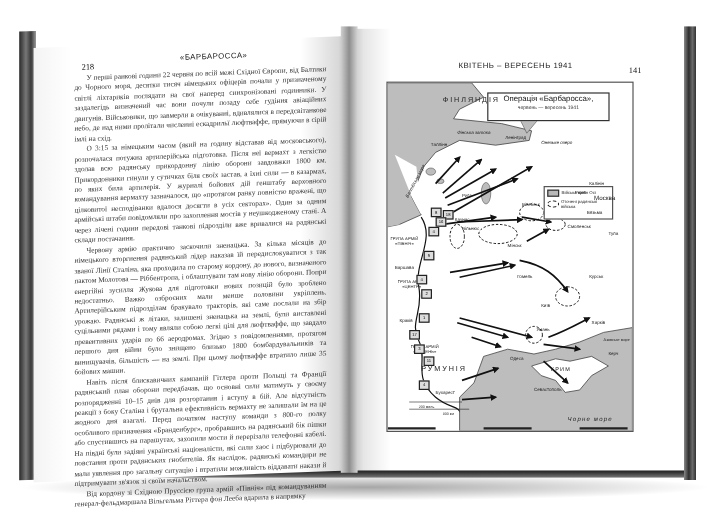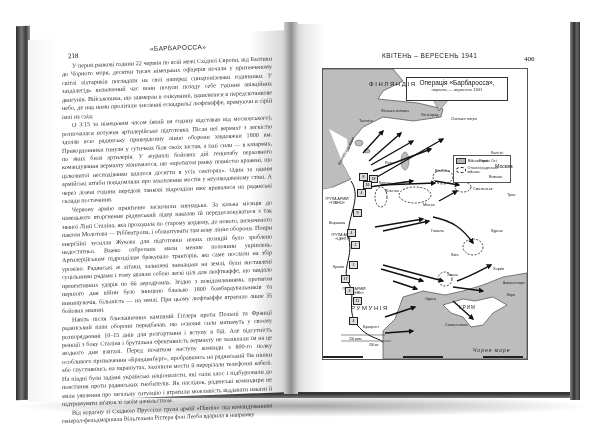--- a/index.html
+++ b/index.html
@@ -49,21 +49,21 @@
 
   <div class="text-block">
     <p>У перші ранкові години 22 червня по всій межі Східної Європи, від Балтики до Чорного моря, десятки тисяч німецьких офіцерів почали у призначеному світлі ліхтариків поглядати на свої наперед синхронізовані годинники. У заздалегідь визначений час вони почули позаду себе гудіння авіаційних двигунів. Військовики, що завмерли в очікуванні, вдивлялися в передсвітанкове небо, де над ними пролітали численні ескадрильї люфтваффе, прямуючи в сірій імлі на схід.</p>
     <p>О 3:15 за німецьким часом (який на годину відставав від московського), розпочалася потужна артилерійська підготовка. Після неї вермахт з легкістю здолав всю радянську прикордонну лінію оборони завдовжки 1800 км. Прикордонники гинули у сутичках біля своїх застав, а їхні сили — в казармах, по яких била артилерія. У журналі бойових дій генштабу верховного командування вермахту зазначалося, що «протягом ранку повністю вражені, що цілковитої несподіванки вдалося досягти в усіх секторах». Один за одним армійські штаби повідомляли про захоплення мостів у неушкодженому стані. А через лічені години передові танкові підрозділи вже вривалися на радянські склади постачання.</p>
     <p>Червону армію практично заскочили зненацька. За кілька місяців до німецького вторгнення радянський лідер наказав їй передислокуватися з так званої Лінії Сталіна, яка проходила по старому кордону, до нового, визначеного пактом Молотова — Ріббентропа, і облаштувати там нову лінію оборони. Попри енергійні зусилля Жукова для підготовки нових позицій було зроблено недостатньо. Важко озброєних мали менше половини укріплень. Артилерійським підрозділам бракувало тракторів, які саме послали на збір урожаю. Радянські ж літаки, залишені зненацька на землі, були виставлені суцільними рядами і тому являли собою легкі цілі для люфтваффе, що завдало превентивних ударів по 66 аеродромах. Згідно з повідомленнями, протягом першого дня війни було знищено близько 1800 бомбардувальників та винищувачів, більшість — на землі. При цьому люфтваффе втратило лише 35 бойових машин.</p>
     <p>Навіть після блискавичних кампаній Гітлера проти Польщі та Франції радянський план оборони передбачав, що основні сили матимуть у своєму розпорядженні 10–15 днів для розгортання і вступу в бій. Але відсутність реакції з боку Сталіна і брутальна ефективність вермахту не залишали їм на це жодного дня взагалі. Перед початком наступу команди з 800-го полку особливого призначення «Бранденбург», пробравшись на радянський бік пішки або спустившись на парашутах, захопили мости й перерізали телефонні кабелі. На півдні були задіяні українські націоналісти, які сили хаос і підбурювали до повстання проти радянських гнобителів. Як наслідок, радянські командири не мали уявлення про загальну ситуацію і втратили можливість віддавати накази й підтримувати зв'язок зі своїм начальством.</p>
     <p>Від кордону зі Східною Пруссією група армій «Північ» під командуванням генерал-фельдмаршала Вільгельма Ріттера фон Лееба вдарила в напрямку</p>
   </div>
 
   <div class="run-head" style="left:382px;top:52px;">КВІТЕНЬ – ВЕРЕСЕНЬ 1941</div>
-  <div class="pnum" style="left:524px;top:55px;">406</div>
+  <div class="pnum" style="left:524px;top:55px;">141</div>
 
   <div class="map">
     <svg width="204" height="290" viewBox="0 0 204 290">
 
       <path d="M0,0 L70,0 L80,12 L60,22 L55,30 L95,34 L120,40 L118,48 L90,52 L60,48 L40,58 L30,70 L20,95 L28,110 L10,118 L0,120 Z" fill="#bdbdbd" stroke="#333" stroke-width="0.6"></path>
       <path d="M0,0 L0,120 L10,118 L6,60 L12,20 Z" fill="#bdbdbd"></path>
 
       <path d="M6,60 L20,95 L28,110 L24,70 Z" fill="#ffffff" stroke="none"></path>
 
       <ellipse cx="36" cy="74" rx="4" ry="3" fill="#bdbdbd" stroke="#333" stroke-width="0.4"></ellipse>

